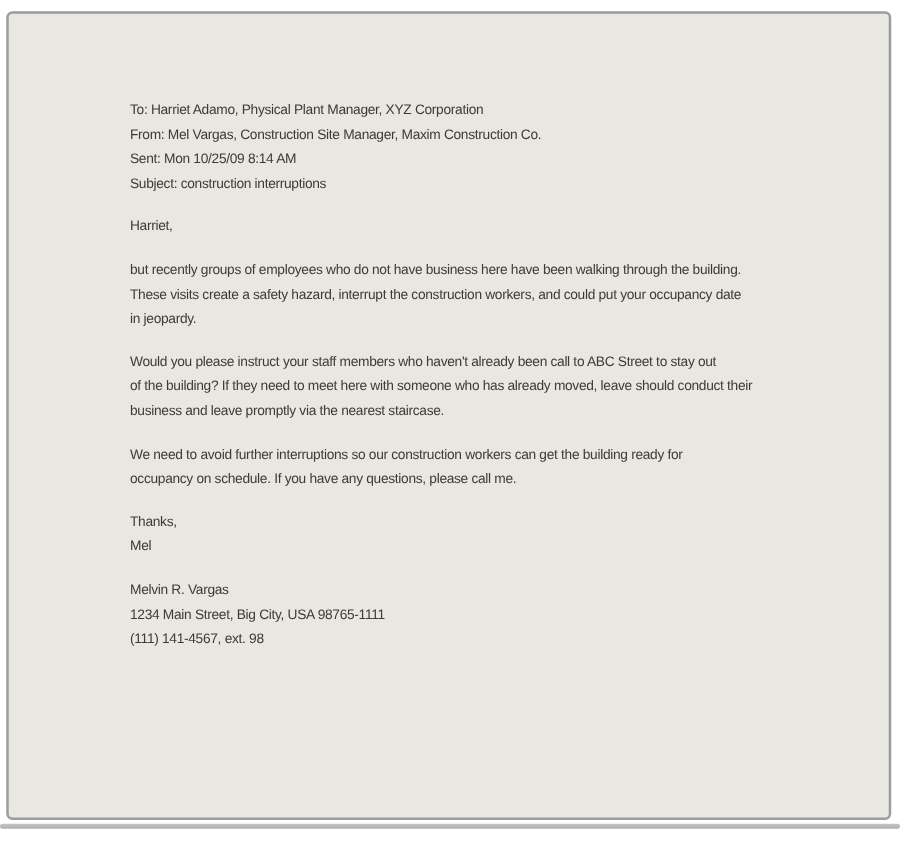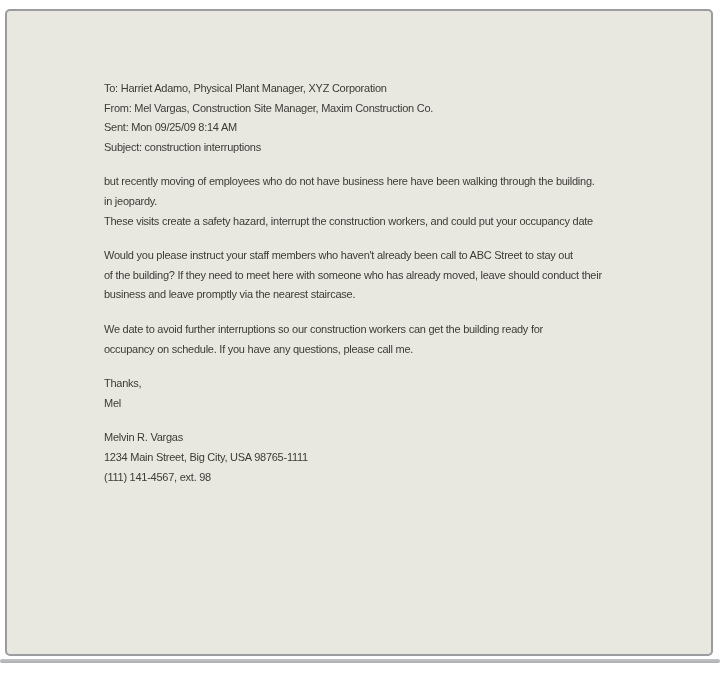--- a/index.html
+++ b/index.html
@@ -56,39 +56,40 @@
 </style>
 </head>
 <body>
 
 <div class="card">
   <div class="content">
 
     <div class="block">
       <div class="line">To: Harriet Adamo, Physical Plant Manager, XYZ Corporation</div>
       <div class="line">From: Mel Vargas, Construction Site Manager, Maxim Construction Co.</div>
-      <div class="line">Sent: Mon 09/25/09 8:14 AM</div>
+      <div class="line">Sent: Mon 10/25/09 8:14 AM</div>
       <div class="line">Subject: construction interruptions</div>
     </div>
 
+    <div class="block line">Harriet,</div>
 
     <div class="block">
-      <div class="line">but recently moving of employees who do not have business here have been walking through the building.</div>
+      <div class="line">but recently groups of employees who do not have business here have been walking through the building.</div>
+      <div class="line">These visits create a safety hazard, interrupt the construction workers, and could put your occupancy date</div>
       <div class="line">in jeopardy.</div>
-      <div class="line">These visits create a safety hazard, interrupt the construction workers, and could put your occupancy date</div>
     </div>
 
     <div class="block">
       <div class="line">Would you please instruct your staff members who haven't already been call to ABC Street to stay out</div>
       <div class="line">of the building? If they need to meet here with someone who has already moved, leave should conduct their</div>
       <div class="line">business and leave promptly via the nearest staircase.</div>
     </div>
 
     <div class="block">
-      <div class="line">We date to avoid further interruptions so our construction workers can get the building ready for</div>
+      <div class="line">We need to avoid further interruptions so our construction workers can get the building ready for</div>
       <div class="line">occupancy on schedule. If you have any questions, please call me.</div>
     </div>
 
     <div class="block">
       <div class="line">Thanks,</div>
       <div class="line">Mel</div>
     </div>
 
     <div class="block">
       <div class="line">Melvin R. Vargas</div>

